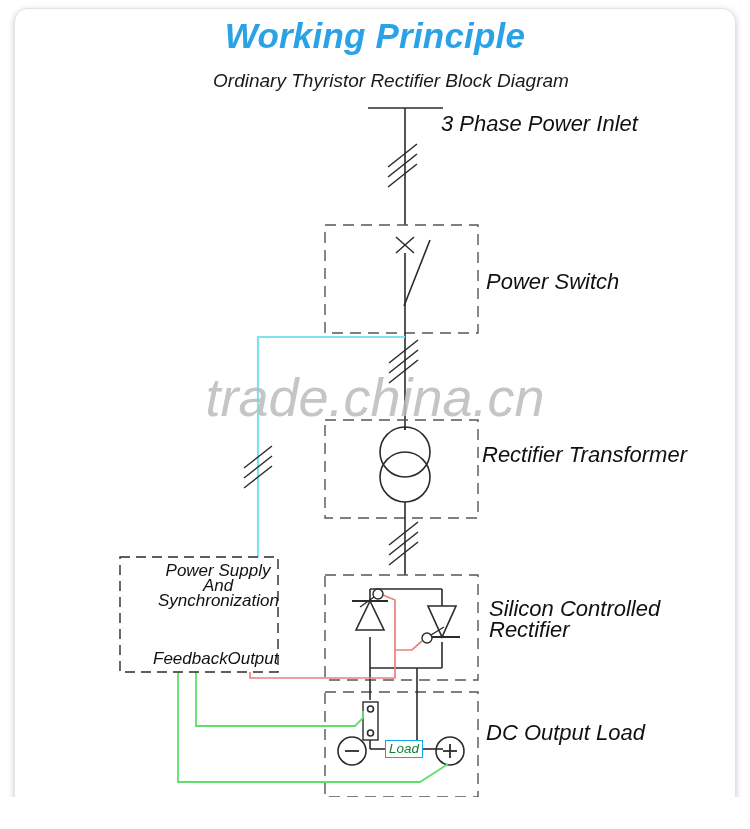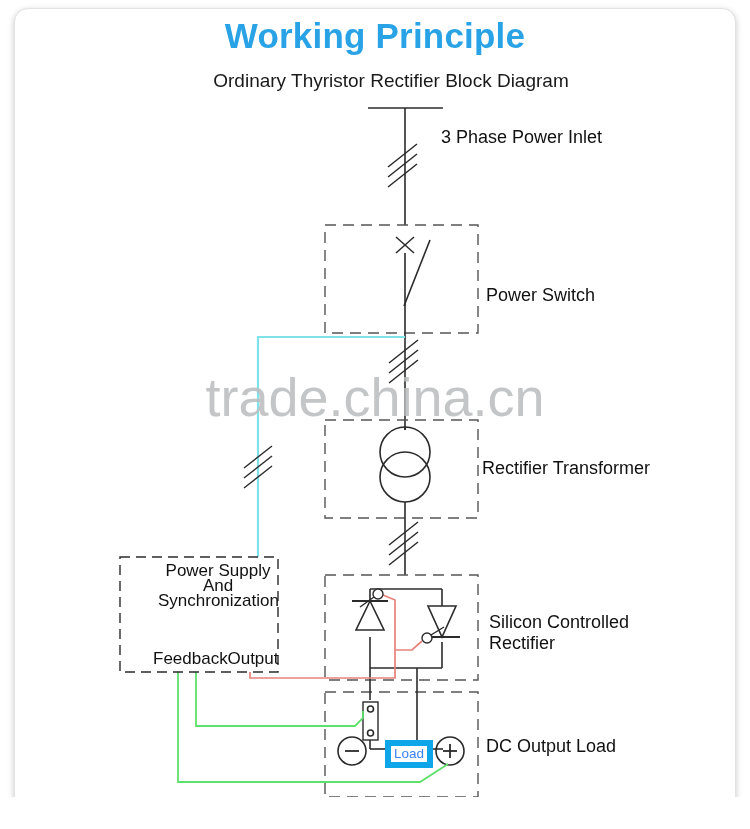--- a/index.html
+++ b/index.html
@@ -7,20 +7,21 @@
     padding: 0;
     background: #ffffff;
     font-family: "Liberation Sans", sans-serif;
   }
   #root {
     position: relative;
     width: 750px;
     height: 797px;
     overflow: hidden;
     background: #ffffff;
+    font-style: italic;
   }
   .card {
     position: absolute;
     left: 14px;
     top: 8px;
     width: 722px;
     height: 804px;
     background: #ffffff;
     border: 1px solid #e3e3e3;
     border-radius: 14px;
@@ -70,47 +71,46 @@
   svg.diagram {
     position: absolute;
     left: 0;
     top: 0;
     width: 750px;
     height: 829px;
   }
   .lbl {
     position: absolute;
     color: #111111;
-    font-size: 18px;
+    font-size: 22px;
     line-height: 21px;
     white-space: pre-line;
-    margin-top: 14px;
   }
   .lbl-sm {
     position: absolute;
     color: #111111;
     font-size: 17px;
     line-height: 15px;
     text-align: center;
     white-space: pre-line;
   }
   .lbl-mid {
     position: absolute;
     color: #111111;
     font-size: 17px;
     line-height: 20px;
     white-space: nowrap;
   }
   .lbl-load {
     position: absolute;
-    color: #3b82f6;
+    color: #15803d;
     font-size: 13.5px;
     line-height: 15px;
     background: #ffffff;
-    border: 6px solid #0ea5e9;
+    border: 1px solid #0ea5e9;
     padding: 0px 3px 1px 3px;
     white-space: nowrap;
   }
 </style>
 </head>
 <body>
 
 <div id="root">
   <div class="card"></div>
 

